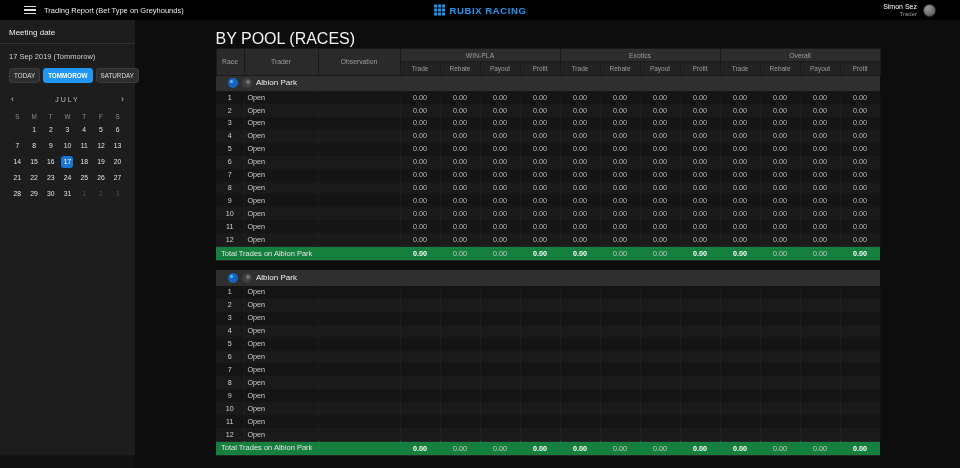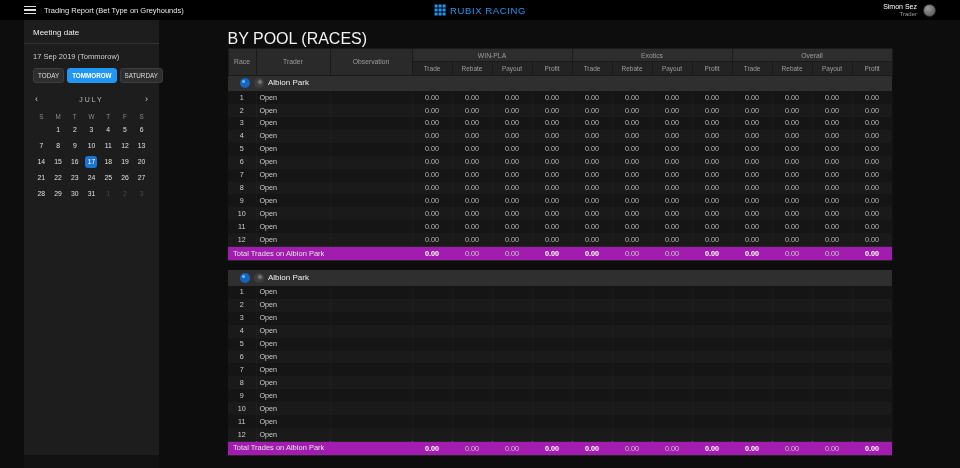--- a/index.html
+++ b/index.html
@@ -7,30 +7,30 @@
     font-family:"Liberation Sans", sans-serif; color:#ddd; }
 
   
   .topbar { position:relative; height:20px; background:#000; display:flex;
     align-items:center; padding:0 24px; }
   .menu-icon { width:12px; cursor:pointer; margin-right:8px; }
   .menu-icon div { height:1.5px; background:#e0e0e0; margin:2px 0; }
   .topbar-title { font-size:7.5px; color:#e6e6e6; }
   .brand { position:absolute; left:50%; transform:translateX(-50%); display:flex;
     align-items:center; gap:4px; }
-  .brand-text { color:#2196f3; font-weight:normal; font-size:9.5px; letter-spacing:.6px; }
+  .brand-text { color:#2196f3; font-weight:bold; font-size:9.5px; letter-spacing:.6px; }
   .user-block { margin-left:auto; display:flex; align-items:center; gap:6px; }
   .user-meta { text-align:right; line-height:1.15; }
   .user-name { font-size:7px; color:#fff; }
   .user-role { font-size:6px; color:#9a9a9a; }
   .avatar { width:13px; height:13px; border-radius:50%;
     background:radial-gradient(circle at 35% 30%, #9b9b9b, #4d4d4d); border:1px solid #333; }
 
   
-  .shell { display:flex; height:448px;margin-left:24px; }
+  .shell { display:flex; height:448px; }
   .sidebar { width:135px; background:#1d1d1d; padding:8px 9px 0 9px; position:relative; flex:none; }
   .main { flex:1; padding-top:10px; overflow:hidden; }
   .content { width:664px; margin:0 auto; }
 
   
   .side-heading { font-size:8px; color:#eee; padding-bottom:6px; border-bottom:1px solid #333;
     margin:0 -9px; padding-left:9px; }
   .sel-date { font-size:7.5px; color:#cfcfcf; margin:8px 0 7px 0; }
   .qbtns { display:flex; gap:3px; margin-bottom:12px; }
   .qbtn { font-family:inherit; font-size:6.3px; padding:3px 4px; border-radius:3px;
@@ -68,21 +68,21 @@
   .flag-ic, .track-ic { display:inline-block; width:10px; height:10px; border-radius:50%;
     vertical-align:middle; margin-right:4px; }
   .flag-ic { background:radial-gradient(circle at 35% 35%, #64b5f6 1px, #1565c0 2px); }
   .track-ic { background:radial-gradient(circle at 60% 40%, #777 1px, #3d3d3d 3px); }
   .drow td { background:#151515; color:#b8b8b8; height:12px;
     border-right:1px solid rgba(255,255,255,.025); }
   .drow.alt td { background:#1a1a1a; }
   .drow .race { text-align:center; color:#cfcfcf; }
   .drow .trader { color:#cfcfcf; }
   td.val { text-align:center; }
-  .total td { background:#a21caf; color:#c9c9c9; border-top:1px solid #262626;
+  .total td { background:#15803d; color:#c9c9c9; border-top:1px solid #262626;
     border-bottom:1px solid #262626; height:13px; }
   .total .tlabel { font-size:7.5px; color:#e2e2e2; padding-left:5px; }
   .total td.b { font-weight:bold; color:#fff; }
   .gap td { background:#0d0d0d; height:9px; border:none; padding:0; }
 </style>
 </head>
 <body>
 
 <div class="topbar">
   <div class="menu-icon">

